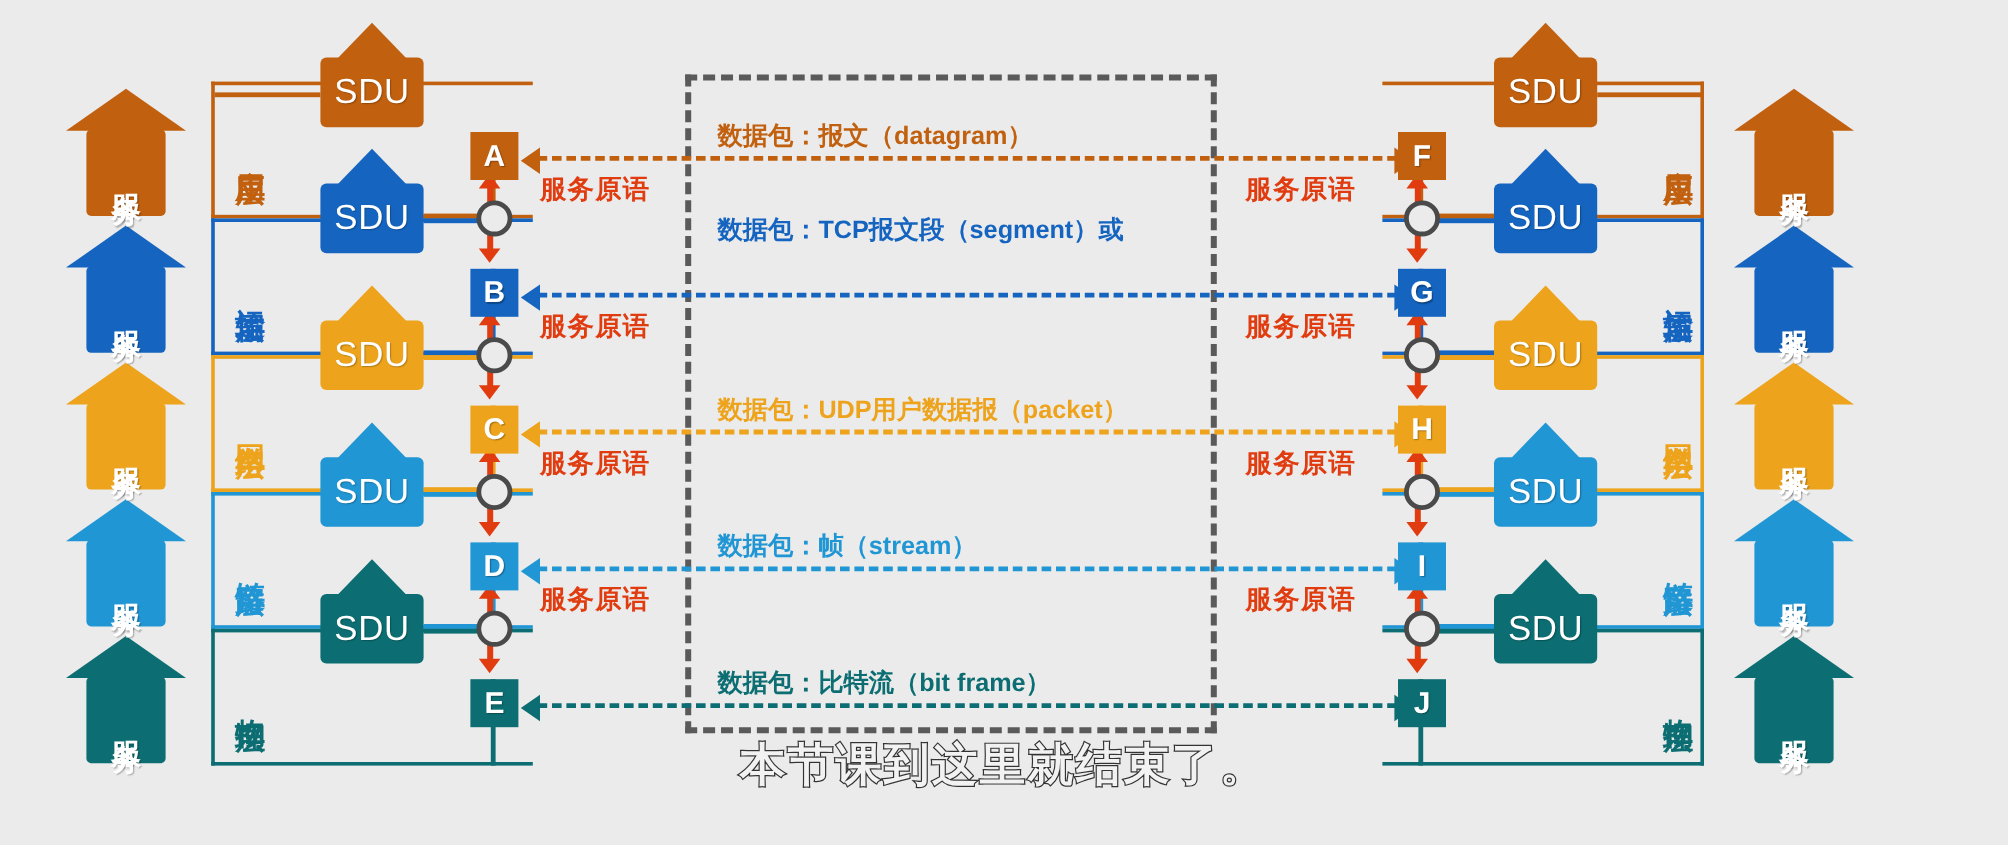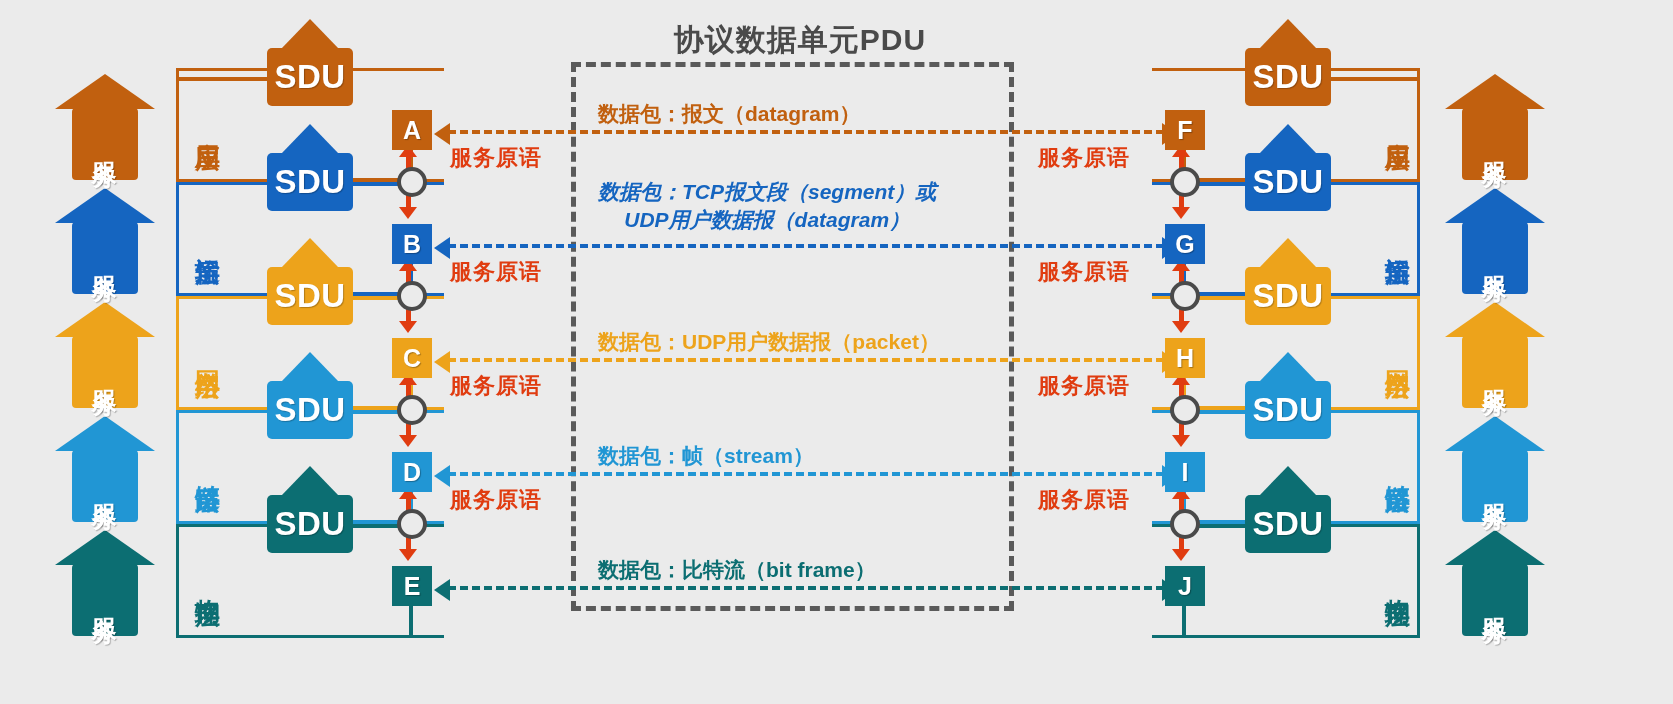--- a/index.html
+++ b/index.html
@@ -51,21 +51,21 @@
     letter-spacing: 3px;
   }
   .stack.left  .layer-label { left: 8px; }
   .stack.right .layer-label { right: 6px; }
 
   
   .sdu {
     position: absolute;
     width: 86px; height: 58px;
     border-radius: 5px;
-    color: #fff; font-size: 33px; font-weight: bold;
+    color: #fff; font-size: 29px; font-weight: normal;
     display: flex; align-items: center; justify-content: center;
     letter-spacing: 0.5px;
     text-shadow: 1px 1px 1px rgba(0,0,0,.25);
   }
   .sdu::before {   
     content: "";
     position: absolute; left: 50%; top: -29px;
     transform: translateX(-50%);
     width: 0; height: 0;
     border-left: 29px solid transparent;
@@ -189,21 +189,20 @@
     -webkit-text-stroke: 2px #333;
     paint-order: stroke fill;
     letter-spacing: 2px;
   }
 </style>
 </head>
 <body>
 
 <div id="stage">
 
-  <div class="pdu-title">协议数据单元PDU</div>
 
   <div class="pdu-box"></div>
 
   <div id="dynamic">
       <div class="stack left" style="left: 176px; top: 0px;">
         <div class="layer-frame" style="top: 68px; height: 114px; border-color: rgb(193, 96, 15);">
           <div class="layer-label" style="color: rgb(193, 96, 15); height: 100px;">应用层</div>
         </div>
         <div class="layer-frame" style="top: 182px; height: 114px; border-color: rgb(21, 101, 192);">
           <div class="layer-label" style="color: rgb(21, 101, 192); height: 100px;">运输层</div>
@@ -361,23 +360,22 @@
       <div class="primitive" style="left: 1038px; top: 485px;">服务原语</div>
       <div class="pdu-line" style="left: 448px; top: 130px; width: 716px; color: rgb(193, 96, 15);">
         <div class="head-l"></div>
         <div class="head-r"></div>
       </div>
       <div class="pdu-caption" style="left: 598px; color: rgb(193, 96, 15); top: 100px;">数据包：报文（datagram）</div>
       <div class="pdu-line" style="left: 448px; top: 244px; width: 716px; color: rgb(21, 101, 192);">
         <div class="head-l"></div>
         <div class="head-r"></div>
       </div>
-      <div class="pdu-caption" style="left: 598px; color: rgb(21, 101, 192); top: 178px; text-align: center; font-style: italic;">
+      <div class="pdu-caption" style="left: 598px; color: rgb(21, 101, 192); top: 178px; text-align: center;">
         <div>数据包：TCP报文段（segment）或</div>
-        <div style="text-align: center;">UDP用户数据报（datagram）</div>
       </div>
       <div class="pdu-line" style="left: 448px; top: 358px; width: 716px; color: rgb(237, 163, 27);">
         <div class="head-l"></div>
         <div class="head-r"></div>
       </div>
       <div class="pdu-caption" style="left: 598px; color: rgb(237, 163, 27); top: 328px;">数据包：UDP用户数据报（packet）</div>
       <div class="pdu-line" style="left: 448px; top: 472px; width: 716px; color: rgb(33, 150, 212);">
         <div class="head-l"></div>
         <div class="head-r"></div>
       </div>
@@ -412,13 +410,14 @@
         <span class="txt">服务</span>
       </div>
       <div class="service" style="left: 72px; top: 564px; background: rgb(12, 110, 114); color: rgb(12, 110, 114);">
         <span class="txt">服务</span>
       </div>
       <div class="service" style="left: 1462px; top: 564px; background: rgb(12, 110, 114); color: rgb(12, 110, 114);">
         <span class="txt">服务</span>
       </div>
     </div>
 
+  <div class="subtitle">本节课到这里就结束了。</div>
 </div>
 
 </body></html>

